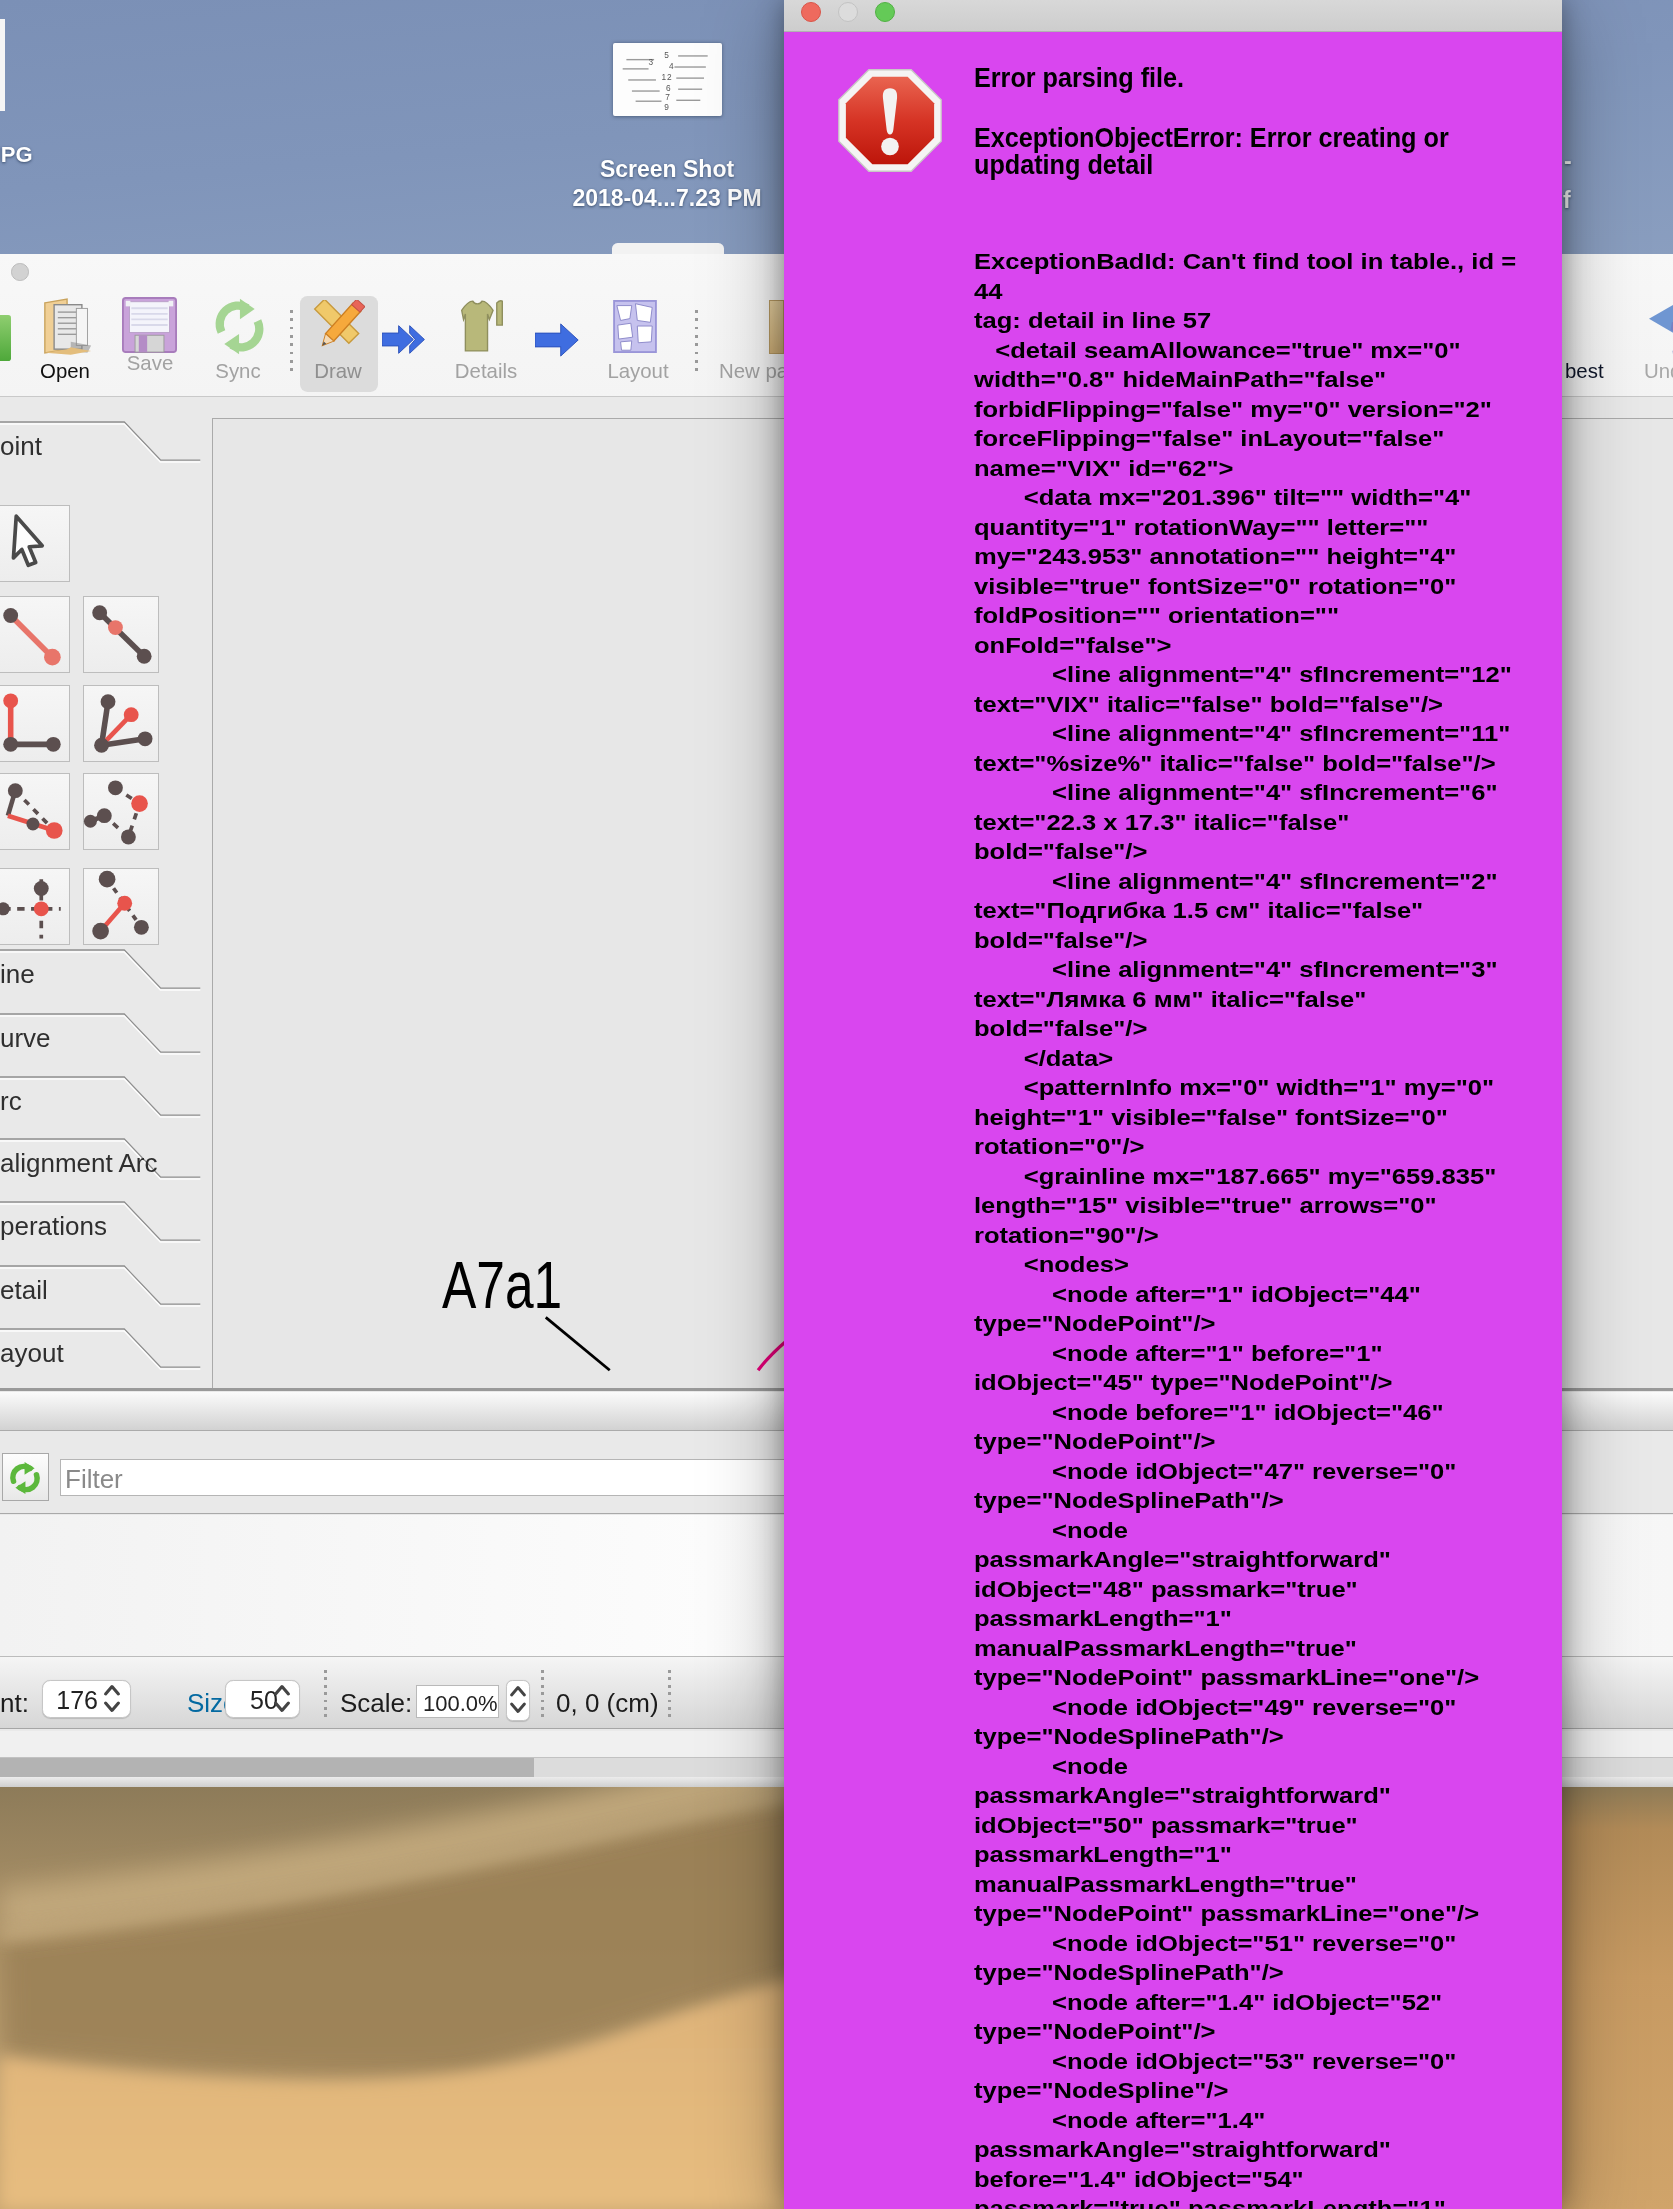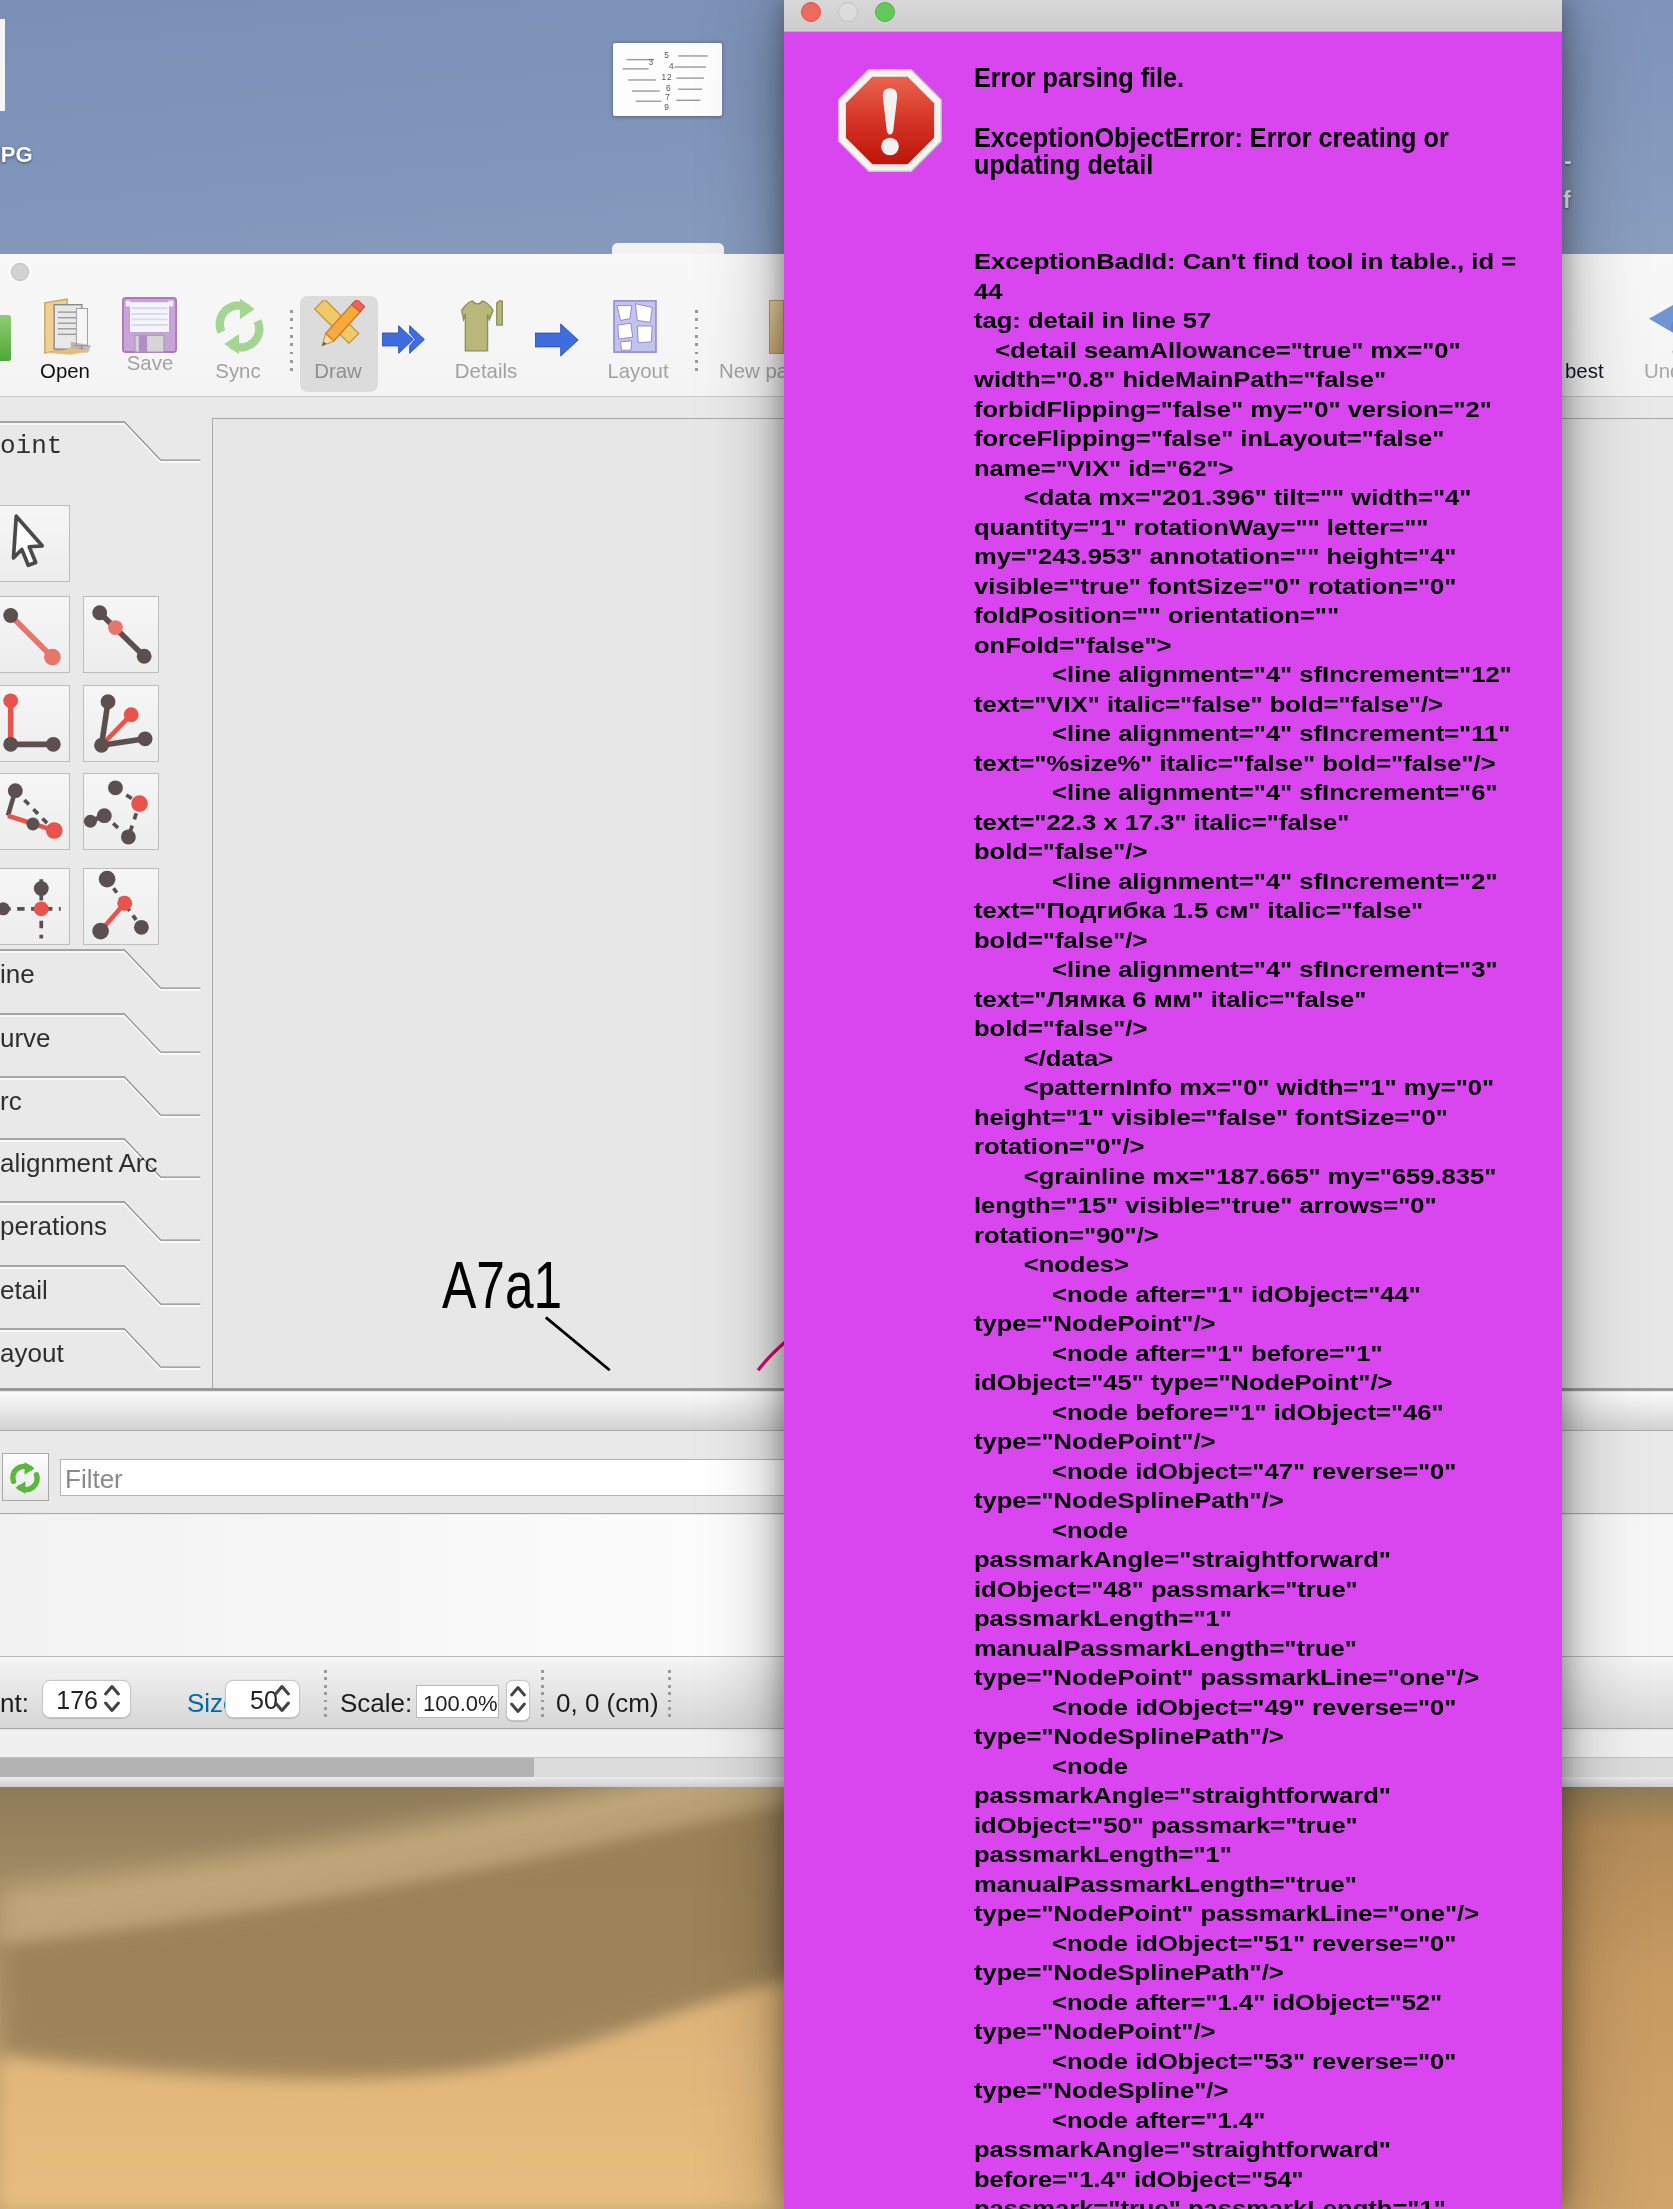--- a/index.html
+++ b/index.html
@@ -33,20 +33,21 @@
     <text x="55" y="16">5</text>
         <text x="38" y="24">3</text>
         <text x="60" y="28">4</text>
     <text x="52" y="40">1</text>
         <text x="58" y="40">2</text>
         <text x="57" y="52">6</text>
     <text x="56" y="62">7</text>
         <text x="55" y="72">9</text>
   </g>
 </svg>
+<div class="abs" style="left:528px;top:155px;width:278px;text-align:center;color:#fff;font-size:23px;font-weight:600;line-height:29px;text-shadow:0 0.9px 2.8px rgba(40,60,90,.85);">Screen Shot<br>2018-04...7.23 PM</div>
 
 <div class="abs" style="left:1564px;top:148px;width:37px;color:#fff;font-size:23px;font-weight:600;text-shadow:0 0.9px 2.8px rgba(40,60,90,.85);">-</div>
 <div class="abs" style="left:1563px;top:187px;width:37px;color:#fff;font-size:23px;font-weight:600;text-shadow:0 0.9px 2.8px rgba(40,60,90,.85);">f</div>
 
 <div class="abs" style="left:612px;top:243px;width:112px;height:11px;background:#f2f2f2;border-radius:5.6px 5.6px 0 0;"></div>
 
 <svg class="abs" style="left:0;top:1787px;" width="1673" height="422" viewBox="0 0 1804 455" preserveAspectRatio="none">
   <defs>
     <linearGradient id="duneBase" x1="0" y1="0" x2="0" y2="1">
       <stop offset="0" stop-color="#8d7b59"></stop>
@@ -186,21 +187,21 @@
   <div class="abs" style="left:719px;top:106px;width:111px;font-size:20.4px;color:#a2a2a2;">New pa</div>
   <div class="abs" style="left:1565px;top:106px;width:56px;font-size:20.4px;color:#0f172a;">best</div>
   <div class="abs" style="left:1644px;top:106px;width:56px;font-size:20.4px;color:#a8a8a8;">Undo</div>
 
   <div class="abs" style="left:212px;top:164px;width:1461px;height:970px;background:#e7e7e7;border-left:0.9px solid #aaa;border-top:0.9px solid #aaa;"></div>
 
     <svg class="abs" style="left:0;top:167px;" width="204" height="43" viewBox="0 0 220 46">
     <path d="M0,1 L134,1 L173,42 L216,42" fill="none" stroke="#8f8f8f" stroke-width="1.6"></path>
     <path d="M0,3 L134,3 L173,44 L216,44" fill="none" stroke="#fdfdfd" stroke-width="1.6"></path>
   </svg>
-  <div class="abs" style="left:0;top:177px;font-size:26px;color:#2f2f2f;font-family:Liberation Mono, monospace;">oint</div>
+  <div class="abs" style="left:0;top:177px;font-size:26px;color:#2f2f2f;">oint</div>
   <svg class="abs" style="left:0;top:695px;" width="204" height="43" viewBox="0 0 220 46">
     <path d="M0,1 L134,1 L173,42 L216,42" fill="none" stroke="#8f8f8f" stroke-width="1.6"></path>
     <path d="M0,3 L134,3 L173,44 L216,44" fill="none" stroke="#fdfdfd" stroke-width="1.6"></path>
   </svg>
   <div class="abs" style="left:0;top:705px;font-size:26px;color:#2f2f2f;">ine</div>
   <svg class="abs" style="left:0;top:759px;" width="204" height="43" viewBox="0 0 220 46">
     <path d="M0,1 L134,1 L173,42 L216,42" fill="none" stroke="#8f8f8f" stroke-width="1.6"></path>
     <path d="M0,3 L134,3 L173,44 L216,44" fill="none" stroke="#fdfdfd" stroke-width="1.6"></path>
   </svg>
   <div class="abs" style="left:0;top:769px;font-size:26px;color:#2f2f2f;">urve</div>

